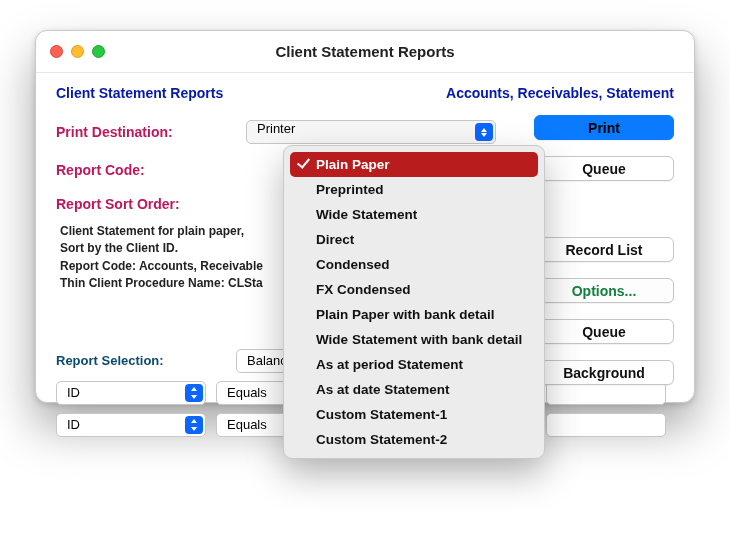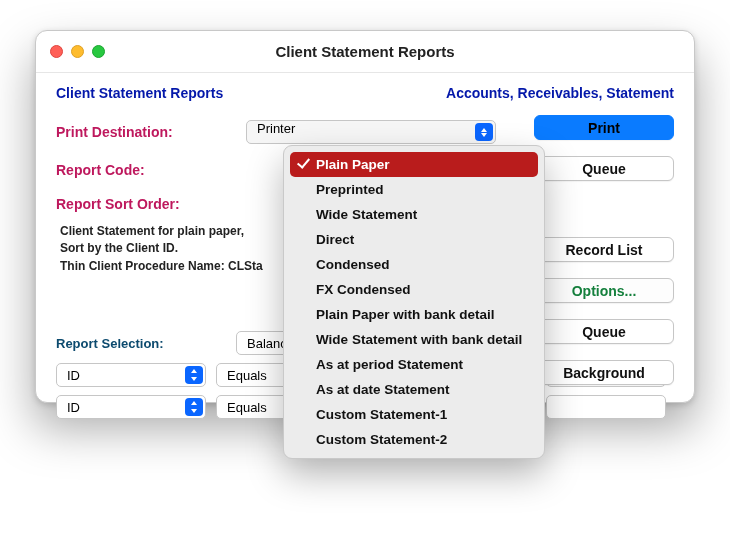--- a/index.html
+++ b/index.html
@@ -110,20 +110,21 @@
       <div class="label">Report Code:</div>
     </div>
 
     <div class="row" style="height:26px">
       <div class="label">Report Sort Order:</div>
     </div>
 
     <div class="desc">
       <div>Client Statement for plain paper,</div>
       <div>Sort by the Client ID.</div>
+      <div>Report Code: Accounts, Receivable</div>
       <div>Thin Client Procedure Name: CLSta</div>
     </div>
 
     <div class="filters">
       <div class="selrow">
         <div class="sel-label">Report Selection:</div>
         <div class="mini" style="width:100px">
           <span>Balance</span>
         </div>
       </div>

